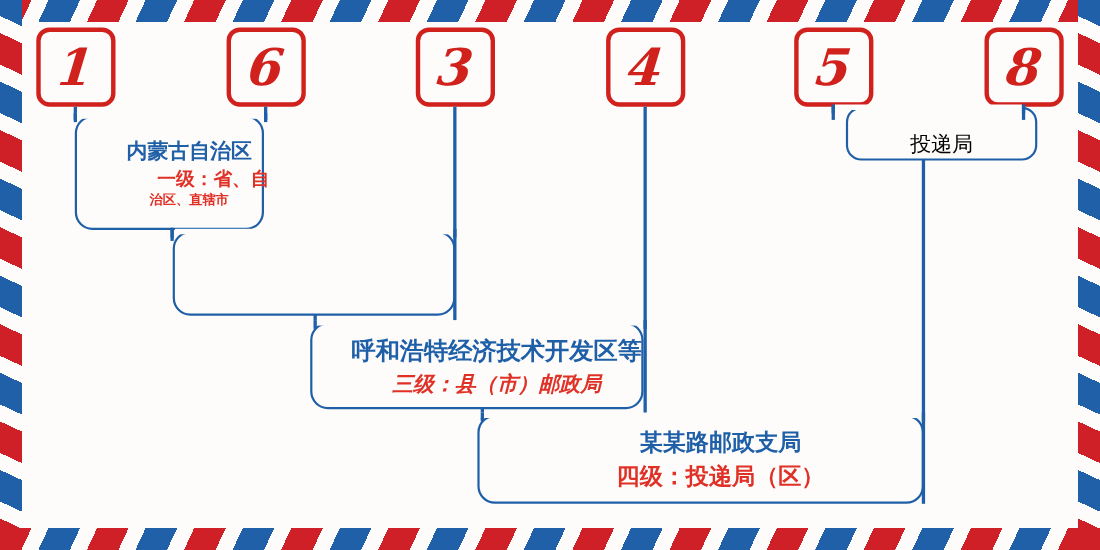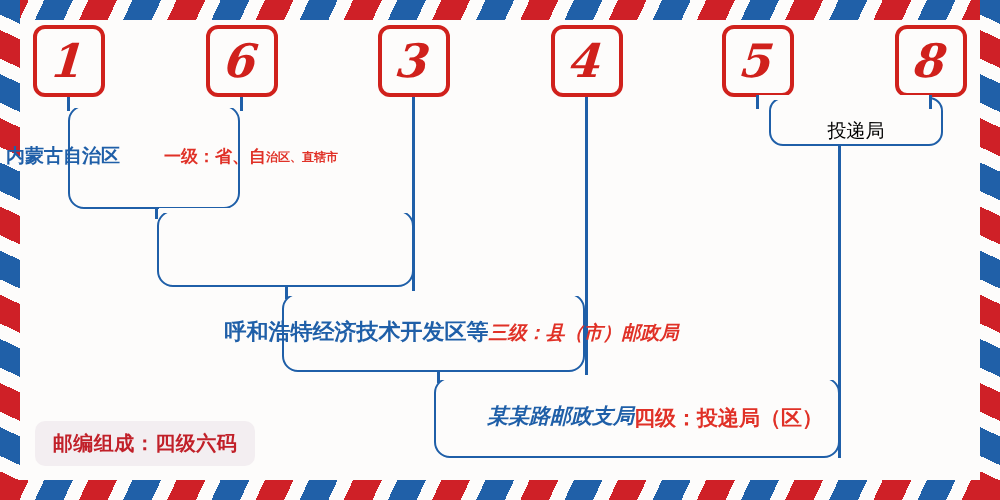--- a/index.html
+++ b/index.html
@@ -57,21 +57,21 @@
     user-select:none;
   }
 
   
   .callout{
     position:absolute;
     border:2.5px solid #1f5fa8;
     border-radius:16px;
     background:transparent;
     box-sizing:border-box;
-    display:flex;flex-direction:row;
+    display:flex;flex-direction:column;
     align-items:center;justify-content:center;
     text-align:center;
     padding-left:36px;
   }
   .callout .line-blue{
     color:#1f5fa8;font-weight:bold;
     font-family:"DejaVu Serif","Liberation Serif",serif;
     white-space:nowrap;
   }
   .callout .line-red{
@@ -167,33 +167,30 @@
   <div class="callout" id="callout-3" style="left:282px;top:293px;width:303px;height:79px;">
     <div class="line-blue" style="font-size:22px;margin-bottom:2px;">呼和浩特经济技术开发区等</div>
     <div class="line-red" style="font-size:19px;font-style:italic;">三级：县（市）邮政局</div>
   </div>
   <div style="position:absolute;left:284px;top:291px;width:299px;height:5px;background:#fdfcfb;"></div>
   <div class="stem" style="left:285px;top:291px;height:8px;"></div>
   <div class="stem" style="left:585px;top:291px;height:8px;"></div>
   <div class="stem" style="left:437px;top:371px;height:10px;"></div>
 
   <div class="callout" id="callout-4" style="left:434px;top:377px;width:406px;height:81px;">
-    <div class="line-blue" style="font-size:21px;margin-bottom:3px;font-style:italic;">某某路邮政支局</div>
+    <div class="line-blue" style="font-size:21px;margin-bottom:3px;">某某路邮政支局</div>
     <div class="line-red" style="font-size:21px;text-align:right;">四级：投递局（区）</div>
   </div>
   <div style="position:absolute;left:436px;top:375px;width:402px;height:5px;background:#fdfcfb;"></div>
   <div class="stem" style="left:437px;top:375px;height:8px;"></div>
   <div class="stem" style="left:838px;top:375px;height:8px;"></div>
 
   <div id="deliv-bracket">
     <div class="line-blue">投递局</div>
   </div>
   <div style="position:absolute;left:759px;top:95px;width:170px;height:5px;background:#fdfcfb;"></div>
   <div class="stem" style="left:756px;top:95px;height:8px;"></div>
   <div class="stem" style="left:929px;top:95px;height:8px;"></div>
 
   <div class="stem" style="left:838px;top:145px;height:313px;"></div>
 
-  <div id="legend-badge">
-    <span>邮编组成：四级六码</span>
-  </div>
 
 </div>
 
 </body></html>

